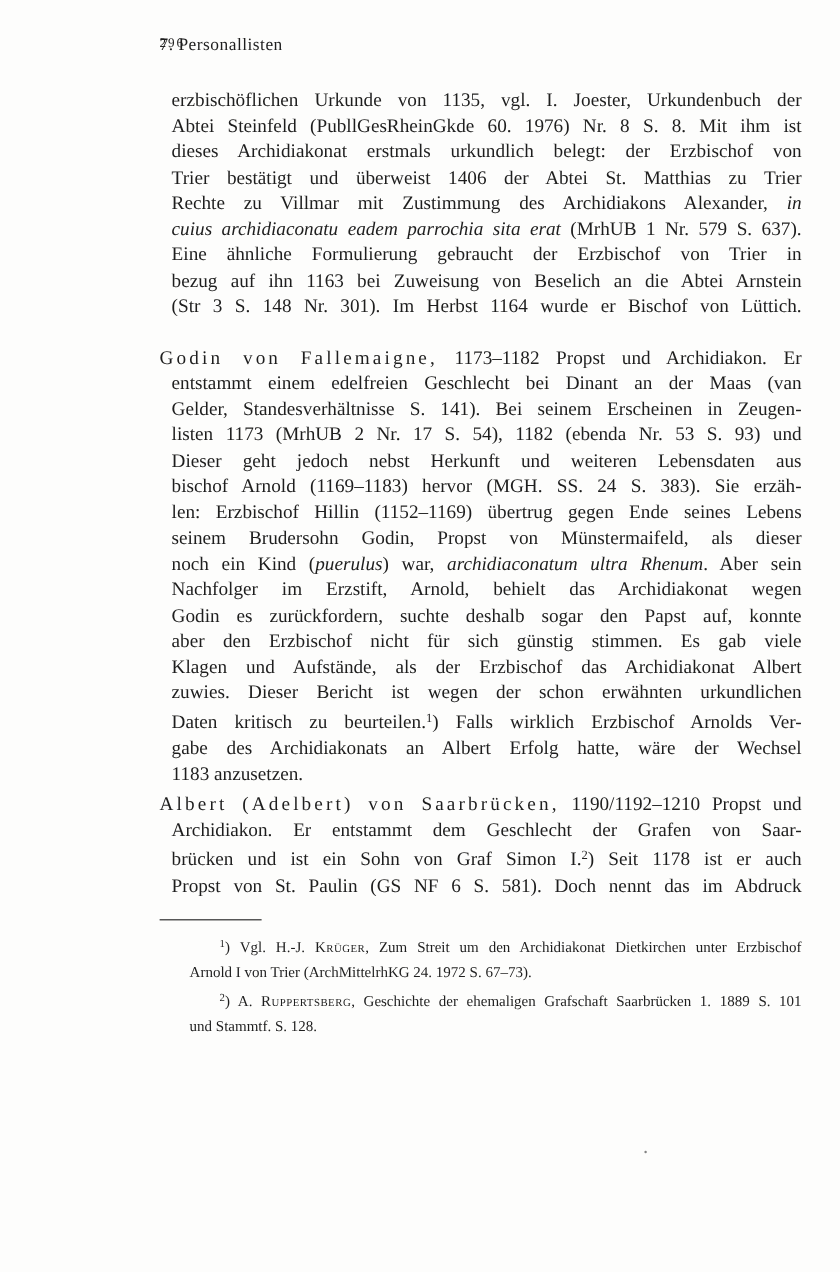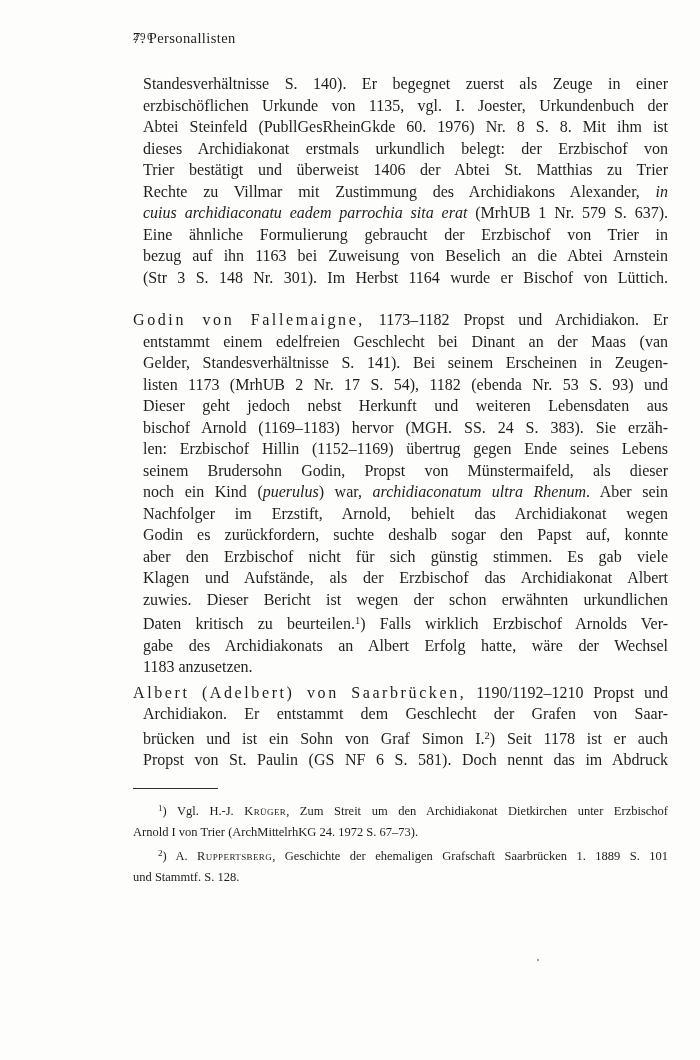--- a/index.html
+++ b/index.html
@@ -29,21 +29,21 @@
 
   .seg-i  { font-style:italic; }
   .seg-sp { letter-spacing:2.6px; }
   .seg-sup { font-size:10.5px; vertical-align:5px; letter-spacing:0; }
   .seg-sc { font-variant:small-caps; letter-spacing:0.4px; }
 
   .footnote-rule {
     margin-top:17px; width:85px; height:0;
     border-top:1.6px solid #2f2f2f;
   }
-  .footnotes { margin-top:9px; font-size:12.5px; line-height:21px; }
+  .footnotes { margin-top:9px; font-size:12.5px; line-height:21px;margin-left:25px; }
   .footnote .line { text-align:justify; text-align-last:justify; }
   .footnote .line.end { text-align-last:left; }
   .footnote .line:first-child { text-indent:25px; }
   .footnotes .seg-sup { font-size:9px; vertical-align:4px; }
 
   .scan-speck {
     position:absolute; left:537px; top:959px;
     width:2px; height:2px; background:#828282; border-radius:50%;
   }
 </style>
@@ -52,21 +52,20 @@
 
 <div class="page">
   <div class="content">
 
     <div class="page-header">
       <span class="page-number">296</span>
       <div class="chapter-title">7. Personallisten</div>
     </div>
 
     <div class="para continuation para-1">
-        <div class="line"><span>Standesverhältnisse S. 140). Er begegnet zuerst als Zeuge in einer</span></div>
         <div class="line"><span>erzbischöflichen Urkunde von 1135, vgl. I. Joester, Urkundenbuch der</span></div>
         <div class="line"><span>Abtei Steinfeld (PubllGesRheinGkde 60. 1976) Nr. 8 S. 8. Mit ihm ist</span></div>
         <div class="line"><span>dieses Archidiakonat erstmals urkundlich belegt: der Erzbischof von</span></div>
         <div class="line"><span>Trier bestätigt und überweist 1406 der Abtei St. Matthias zu Trier</span></div>
         <div class="line"><span>Rechte zu Villmar mit Zustimmung des Archidiakons Alexander, </span><span class="seg-i">in</span></div>
         <div class="line"><span class="seg-i">cuius archidiaconatu eadem parrochia sita erat</span><span> (MrhUB 1 Nr. 579 S. 637).</span></div>
         <div class="line"><span>Eine ähnliche Formulierung gebraucht der Erzbischof von Trier in</span></div>
         <div class="line"><span>bezug auf ihn 1163 bei Zuweisung von Beselich an die Abtei Arnstein</span></div>
         <div class="line"><span>(Str 3 S. 148 Nr. 301). Im Herbst 1164 wurde er Bischof von Lüttich.</span></div>
       </div>

